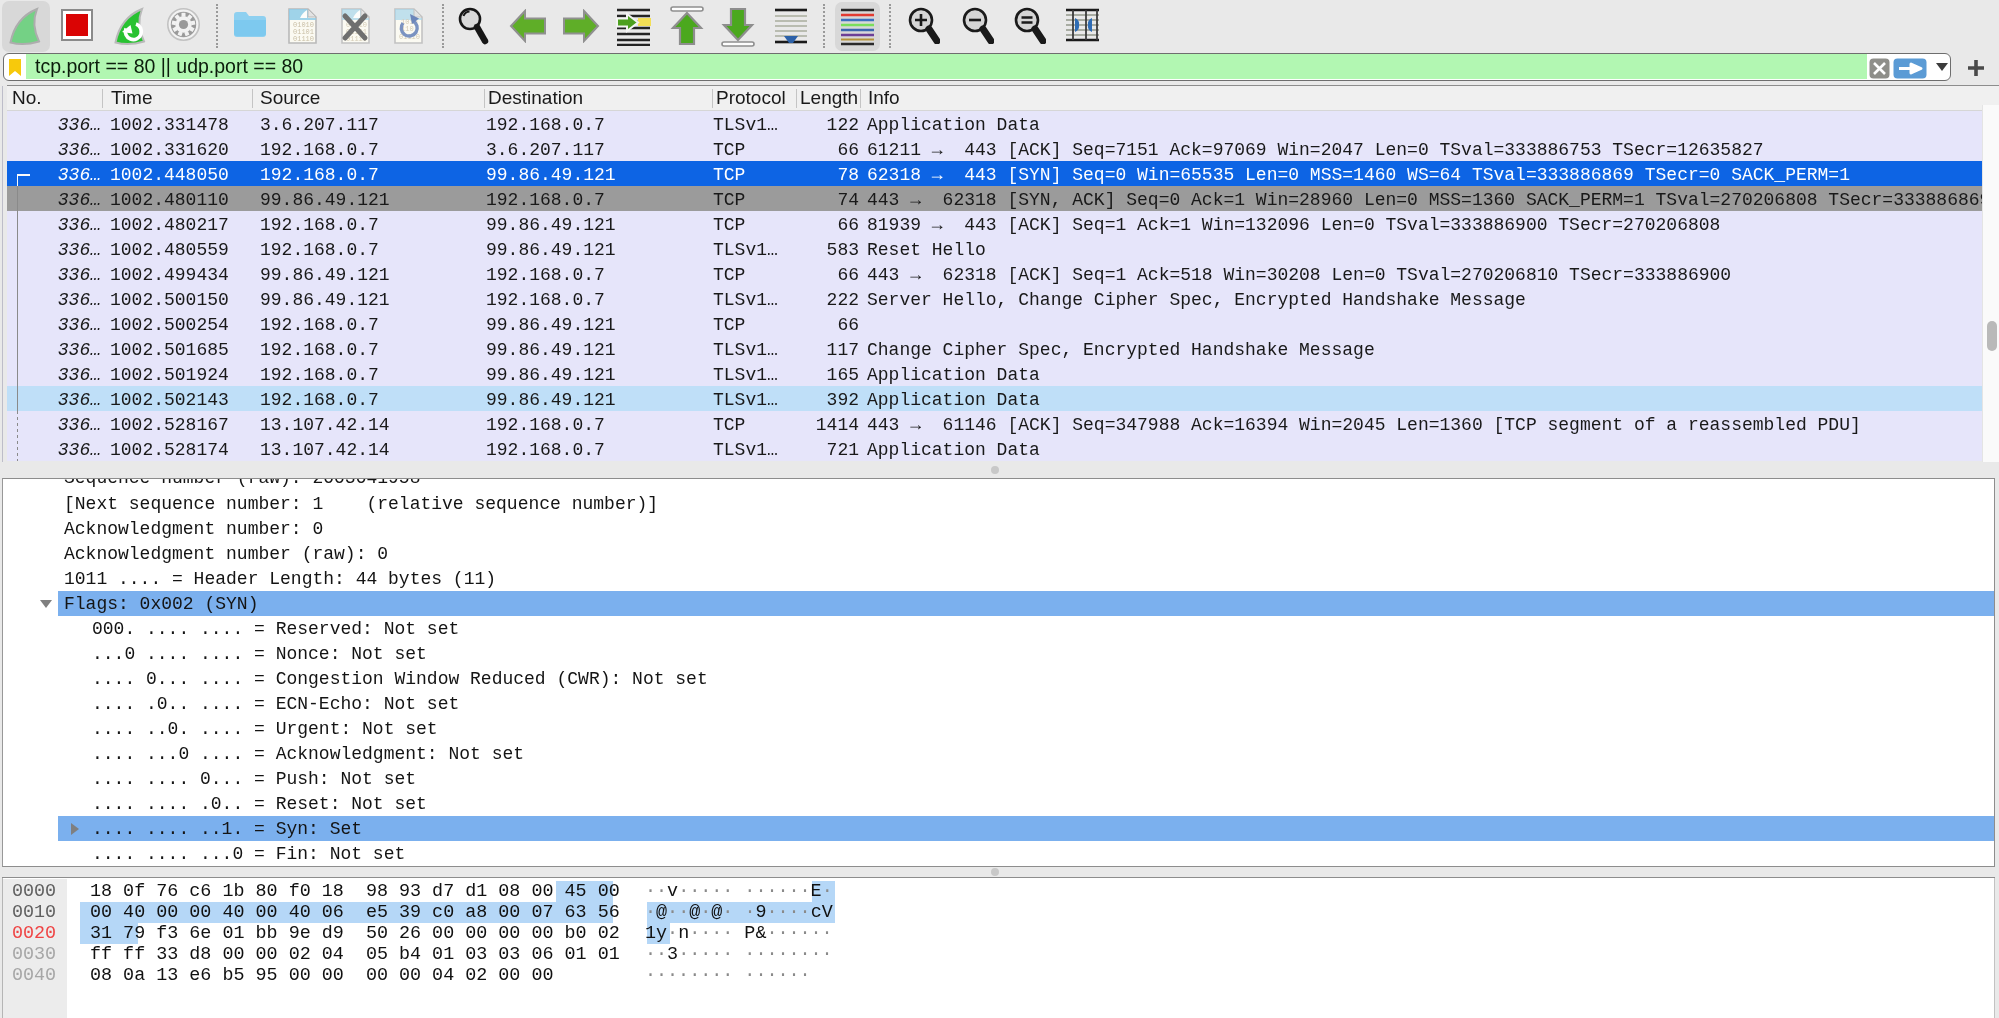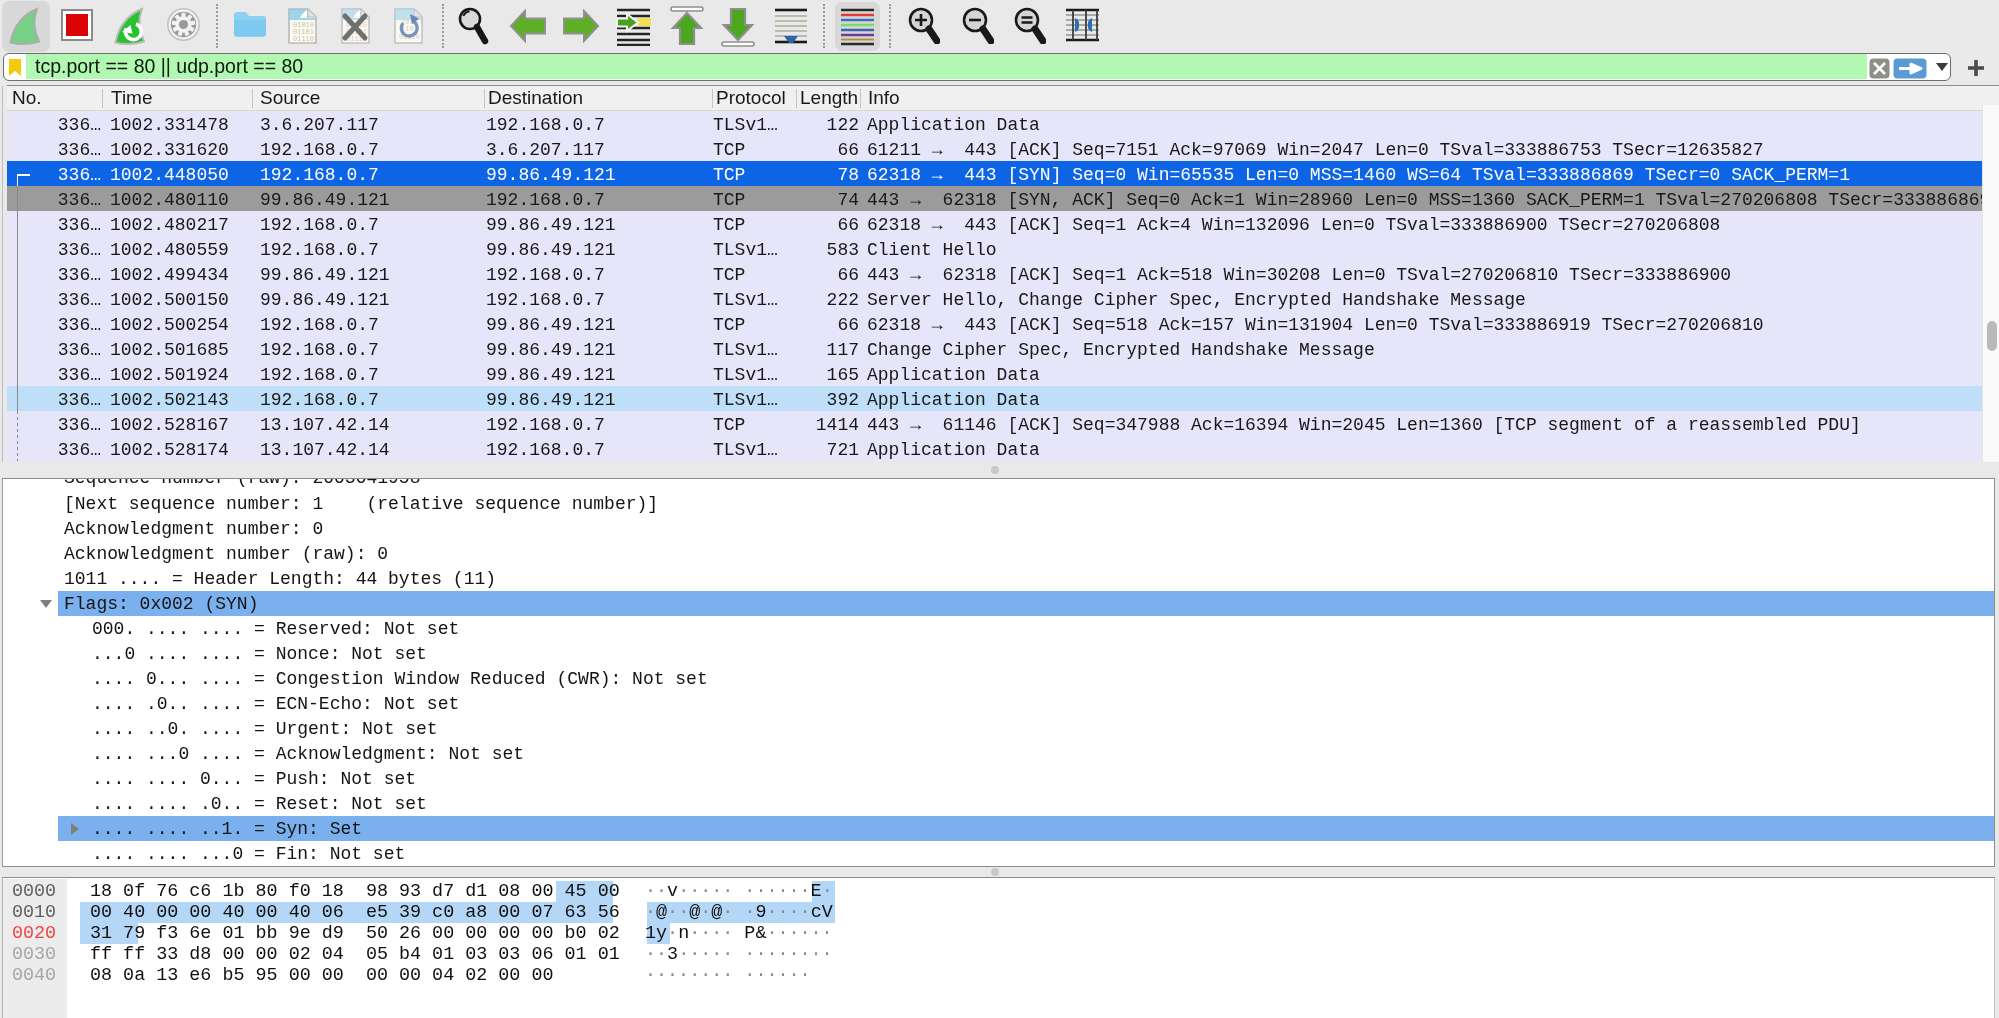--- a/index.html
+++ b/index.html
@@ -17,21 +17,21 @@
   #fgreen{position:absolute;left:21.5px;top:0;width:1841px;height:25px;background:#b2f7b2;}
   #ftext{position:absolute;left:31px;top:0px;height:25px;line-height:25px;font-size:19.5px;color:#0c1c0c;}
   
   #plist{position:absolute;left:7px;top:85px;width:1993px;height:288px;background:#fff;
          border-top:1px solid #8d8d8d;border-bottom:1px solid #a0a0a0;border-right:1px solid #a8a8a8;box-sizing:border-box;}
   #phead{position:absolute;left:0;top:0;width:1992px;height:25px;background:#f0f0f0;border-bottom:1px solid #d6d6d6;box-sizing:border-box;}
   .hsep{position:absolute;top:3px;height:19px;width:1px;background:#c4c4c4;}
   .hlab{position:absolute;top:0;height:24px;line-height:24px;font-size:19px;color:#191919;}
   .prow{position:absolute;left:0;width:1975px;height:25px;line-height:25px;font-size:18px;color:#191919;}
   .prow span{position:absolute;top:0;height:25px;line-height:29.5px;}
-  .c-no{right:1881px;text-align:right;}
+  .c-no{right:1881px;text-align:right;font-style:italic;}
   .c-t{left:103px;}
   .c-s{left:253px;}
   .c-d{left:479px;}
   .c-p{left:706px;}
   .c-l{right:1123px;text-align:right;}
   .c-i{left:860px;}
   
   #vscroll{position:absolute;left:1975px;top:19px;width:17px;height:357px;background:#fafafa;border-left:1px solid #e4e4e4;}
   #vthumb{position:absolute;left:4px;top:216px;width:10px;height:30px;background:#b9b9b9;border-radius:5px;}
   
@@ -253,25 +253,25 @@
       <div class="hsep" style="left:245px;"></div>
       <div class="hsep" style="left:477px;"></div>
       <div class="hsep" style="left:705px;"></div>
       <div class="hsep" style="left:789px;"></div>
       <div class="hsep" style="left:853px;"></div>
     </div>
     <div class="prow mono" style="top:25px;background:#e6e5fa;"><span class="c-no">336…</span><span class="c-t">1002.331478</span><span class="c-s">3.6.207.117</span><span class="c-d">192.168.0.7</span><span class="c-p">TLSv1…</span><span class="c-l">122</span><span class="c-i">Application Data</span></div>
     <div class="prow mono" style="top:50px;background:#e6e5fa;"><span class="c-no">336…</span><span class="c-t">1002.331620</span><span class="c-s">192.168.0.7</span><span class="c-d">3.6.207.117</span><span class="c-p">TCP</span><span class="c-l">66</span><span class="c-i">61211 →  443 [ACK] Seq=7151 Ack=97069 Win=2047 Len=0 TSval=333886753 TSecr=12635827</span></div>
     <div class="prow mono" style="top:75px;background:#0d64e4;color:#fff;"><span class="c-no">336…</span><span class="c-t">1002.448050</span><span class="c-s">192.168.0.7</span><span class="c-d">99.86.49.121</span><span class="c-p">TCP</span><span class="c-l">78</span><span class="c-i">62318 →  443 [SYN] Seq=0 Win=65535 Len=0 MSS=1460 WS=64 TSval=333886869 TSecr=0 SACK_PERM=1</span></div>
     <div class="prow mono" style="top:100px;background:#9b9b9b;"><span class="c-no">336…</span><span class="c-t">1002.480110</span><span class="c-s">99.86.49.121</span><span class="c-d">192.168.0.7</span><span class="c-p">TCP</span><span class="c-l">74</span><span class="c-i">443 →  62318 [SYN, ACK] Seq=0 Ack=1 Win=28960 Len=0 MSS=1360 SACK_PERM=1 TSval=270206808 TSecr=333886869</span></div>
-    <div class="prow mono" style="top:125px;background:#e6e5fa;"><span class="c-no">336…</span><span class="c-t">1002.480217</span><span class="c-s">192.168.0.7</span><span class="c-d">99.86.49.121</span><span class="c-p">TCP</span><span class="c-l">66</span><span class="c-i">62318 →  443 [ACK] Seq=1 Ack=4 Win=132096 Len=0 TSval=333886900 TSecr=270206808</span></div>
-    <div class="prow mono" style="top:150px;background:#e6e5fa;"><span class="c-no">336…</span><span class="c-t">1002.480559</span><span class="c-s">192.168.0.7</span><span class="c-d">99.86.49.121</span><span class="c-p">TLSv1…</span><span class="c-l">583</span><span class="c-i">Client Hello</span></div>
+    <div class="prow mono" style="top:125px;background:#e6e5fa;"><span class="c-no">336…</span><span class="c-t">1002.480217</span><span class="c-s">192.168.0.7</span><span class="c-d">99.86.49.121</span><span class="c-p">TCP</span><span class="c-l">66</span><span class="c-i">81939 →  443 [ACK] Seq=1 Ack=1 Win=132096 Len=0 TSval=333886900 TSecr=270206808</span></div>
+    <div class="prow mono" style="top:150px;background:#e6e5fa;"><span class="c-no">336…</span><span class="c-t">1002.480559</span><span class="c-s">192.168.0.7</span><span class="c-d">99.86.49.121</span><span class="c-p">TLSv1…</span><span class="c-l">583</span><span class="c-i">Reset Hello</span></div>
     <div class="prow mono" style="top:175px;background:#e6e5fa;"><span class="c-no">336…</span><span class="c-t">1002.499434</span><span class="c-s">99.86.49.121</span><span class="c-d">192.168.0.7</span><span class="c-p">TCP</span><span class="c-l">66</span><span class="c-i">443 →  62318 [ACK] Seq=1 Ack=518 Win=30208 Len=0 TSval=270206810 TSecr=333886900</span></div>
     <div class="prow mono" style="top:200px;background:#e6e5fa;"><span class="c-no">336…</span><span class="c-t">1002.500150</span><span class="c-s">99.86.49.121</span><span class="c-d">192.168.0.7</span><span class="c-p">TLSv1…</span><span class="c-l">222</span><span class="c-i">Server Hello, Change Cipher Spec, Encrypted Handshake Message</span></div>
-    <div class="prow mono" style="top:225px;background:#e6e5fa;"><span class="c-no">336…</span><span class="c-t">1002.500254</span><span class="c-s">192.168.0.7</span><span class="c-d">99.86.49.121</span><span class="c-p">TCP</span><span class="c-l">66</span><span class="c-i">62318 →  443 [ACK] Seq=518 Ack=157 Win=131904 Len=0 TSval=333886919 TSecr=270206810</span></div>
+    <div class="prow mono" style="top:225px;background:#e6e5fa;"><span class="c-no">336…</span><span class="c-t">1002.500254</span><span class="c-s">192.168.0.7</span><span class="c-d">99.86.49.121</span><span class="c-p">TCP</span><span class="c-l">66</span></div>
     <div class="prow mono" style="top:250px;background:#e6e5fa;"><span class="c-no">336…</span><span class="c-t">1002.501685</span><span class="c-s">192.168.0.7</span><span class="c-d">99.86.49.121</span><span class="c-p">TLSv1…</span><span class="c-l">117</span><span class="c-i">Change Cipher Spec, Encrypted Handshake Message</span></div>
     <div class="prow mono" style="top:275px;background:#e6e5fa;"><span class="c-no">336…</span><span class="c-t">1002.501924</span><span class="c-s">192.168.0.7</span><span class="c-d">99.86.49.121</span><span class="c-p">TLSv1…</span><span class="c-l">165</span><span class="c-i">Application Data</span></div>
     <div class="prow mono" style="top:300px;background:#bfdff8;"><span class="c-no">336…</span><span class="c-t">1002.502143</span><span class="c-s">192.168.0.7</span><span class="c-d">99.86.49.121</span><span class="c-p">TLSv1…</span><span class="c-l">392</span><span class="c-i">Application Data</span></div>
     <div class="prow mono" style="top:325px;background:#e6e5fa;"><span class="c-no">336…</span><span class="c-t">1002.528167</span><span class="c-s">13.107.42.14</span><span class="c-d">192.168.0.7</span><span class="c-p">TCP</span><span class="c-l">1414</span><span class="c-i">443 →  61146 [ACK] Seq=347988 Ack=16394 Win=2045 Len=1360 [TCP segment of a reassembled PDU]</span></div>
     <div class="prow mono" style="top:350px;background:#e6e5fa;"><span class="c-no">336…</span><span class="c-t">1002.528174</span><span class="c-s">13.107.42.14</span><span class="c-d">192.168.0.7</span><span class="c-p">TLSv1…</span><span class="c-l">721</span><span class="c-i">Application Data</span></div>
     <div class="abs" style="left:10px;top:88px;width:13px;height:2px;background:#fafafa;"></div>
     <div class="abs" style="left:10px;top:88px;width:1px;height:12px;background:#fafafa;"></div>
     <div class="abs" style="left:10px;top:100px;width:1px;height:225px;background:#8a8a8a;"></div>
     <div class="abs" style="left:10px;top:325px;width:1px;height:50px;background:repeating-linear-gradient(to bottom,#8a8a8a 0,#8a8a8a 3px,transparent 3px,transparent 6px);"></div>
     <div id="vscroll">

